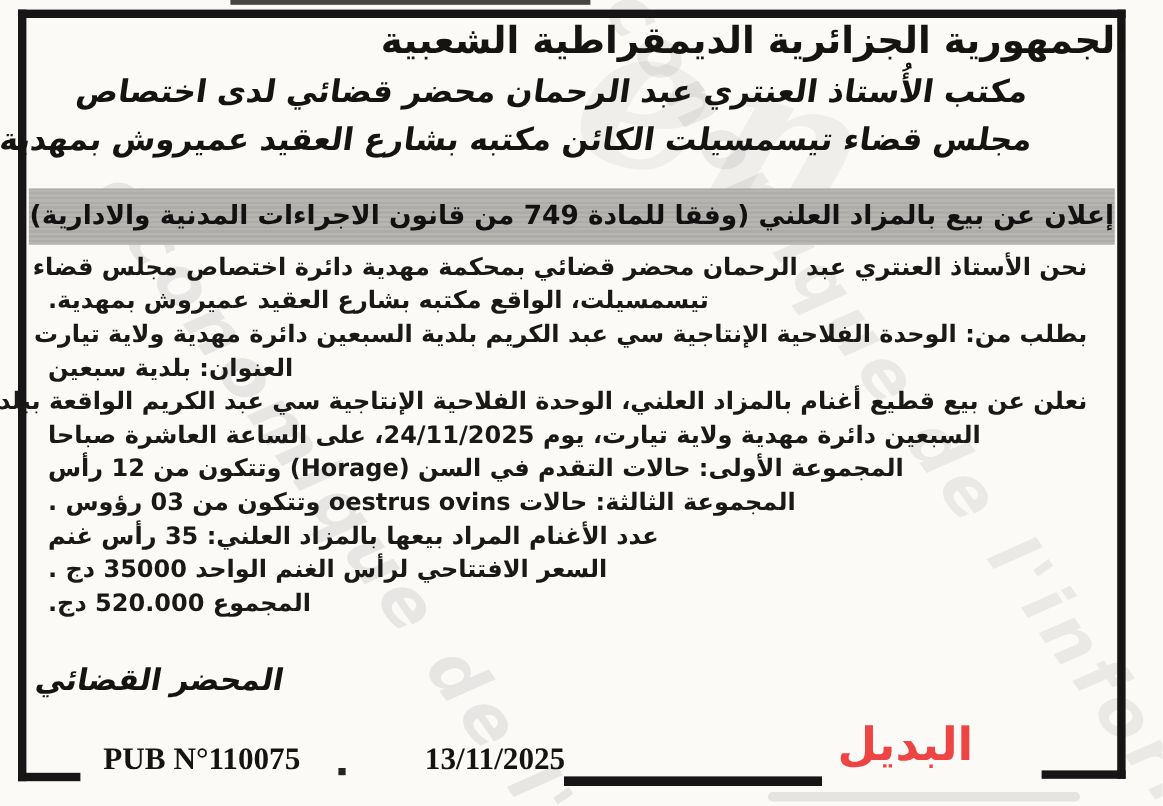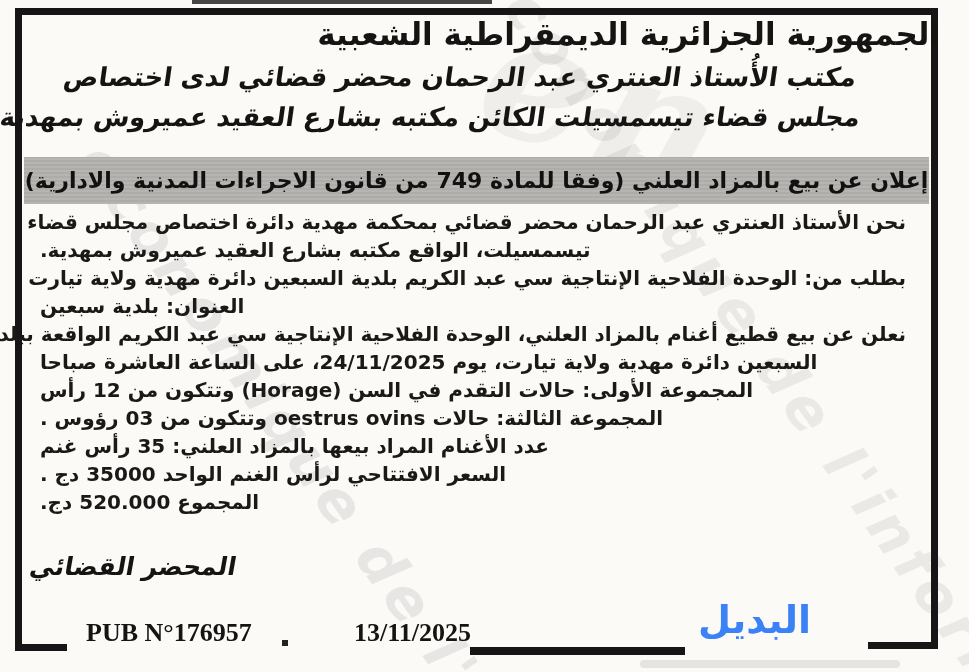--- a/index.html
+++ b/index.html
@@ -81,21 +81,21 @@
   }
   .pub-date{
     position:absolute;left:306px;top:618px;
     font-family:"Liberation Serif","DejaVu Serif",serif;
     font-size:26px;font-weight:bold;white-space:nowrap;margin-left:48px;
   }
   .pub-dot{position:absolute;left:282px;top:640px;width:6px;height:6px;background:#222;}
   .newspaper-name{
     position:absolute;left:698px;top:598px;
     direction:rtl;font-size:38px;font-weight:bold;letter-spacing:2px;white-space:nowrap;
-    color:#3b82f6;
+    color:#ef4444;
   }
 </style>
 </head>
 <body>
 
 <div class="page">
 
   <div class="scan-artifact-top"></div>
   <div class="scan-smudge-br"></div>
 
@@ -126,19 +126,19 @@
     <div class="line">السبعين دائرة مهدية ولاية تيارت، يوم 24/11/2025، على الساعة العاشرة صباحا</div>
     <div class="line">المجموعة الأولى: حالات التقدم في السن (Horage) وتتكون من 12 رأس</div>
     <div class="line">المجموعة الثالثة: حالات oestrus ovins وتتكون من 03 رؤوس .</div>
     <div class="line">عدد الأغنام المراد بيعها بالمزاد العلني: 35 رأس غنم</div>
     <div class="line">السعر الافتتاحي لرأس الغنم الواحد 35000 دج .</div>
     <div class="line">المجموع 520.000 دج.</div>
   </div>
 
   <div class="signature">المحضر القضائي</div>
 
-  <div class="pub-number">PUB N°176957</div>
+  <div class="pub-number">PUB N°110075</div>
   <div class="pub-dot"></div>
   <div class="pub-date">13/11/2025</div>
   <div class="bar footer-bar"></div>
   <div class="newspaper-name">البديل</div>
 
 </div>
 
 </body></html>

